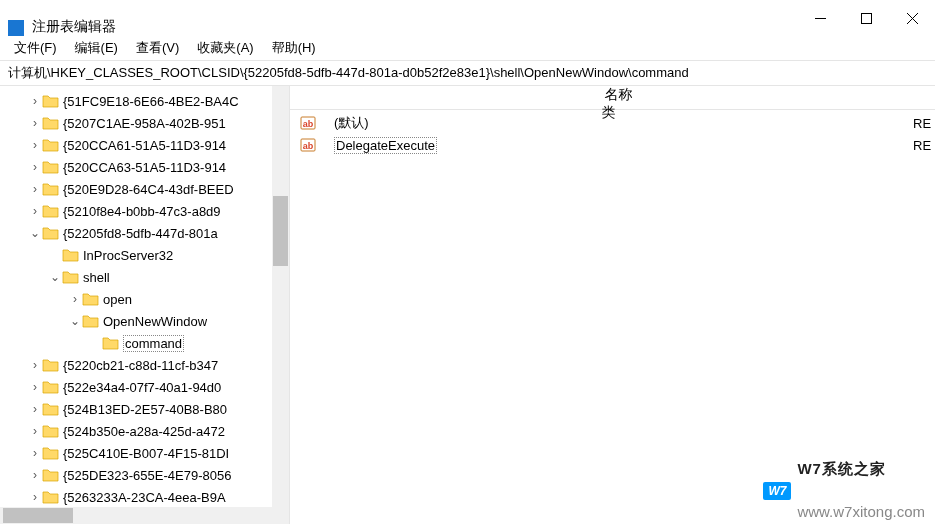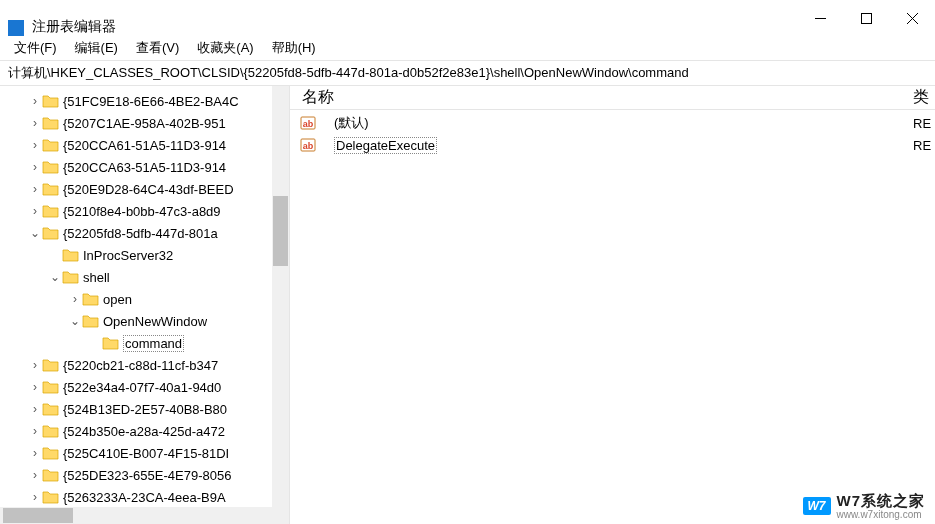--- a/index.html
+++ b/index.html
@@ -26,35 +26,35 @@
   .folder-icon { width: 17px; height: 14px; margin-right: 4px; flex-shrink:0; display:inline-block; }
   .folder-icon svg { display:block; }
   .node-label { overflow: hidden; text-overflow: clip; }
   .node-label.boxed { border: 1px dotted #888; padding: 0 1px; }
   .tree-hscroll { height: 17px; background:#f0f0f0; display:flex; align-items:center; }
   .tree-hscroll .thumb { height:15px; background:#c1c1c1; width:70px; margin-left:3px; }
   .tree-vscroll { position:absolute; right:0; top:0; bottom:17px; width:17px; background:#f0f0f0; display:flex; flex-direction:column; }
   .tree-vscroll .thumb { width:15px; background:#c1c1c1; height:70px; margin-top:110px; margin-left:1px; }
 
   .list-panel { flex: 1; display:flex; flex-direction:column; overflow:hidden; }
-  .list-header { height: 24px; display: flex; align-items: center; font-size: 16px; border-bottom: 1px solid #e5e5e5; }
+  .list-header { height: 24px; display: flex; align-items: center; font-size: 14px; border-bottom: 1px solid #e5e5e5; flex-direction: column; }
   .col-name { flex: 1; padding-left: 12px; }
   .col-type { width: 22px; }
   .list-body { flex:1; padding-top:2px; }
   .list-row { height: 22px; display: flex; align-items: center; font-size: 13px; }
   .val-icon { width:16px; height:16px; margin-left:10px; margin-right:18px; flex-shrink:0; }
   .row-name { flex:1; }
   .row-type { width: 22px; overflow:hidden; }
   .row-name.boxed span { border: 1px dotted #888; padding: 0 1px; }
 
   .watermark { position:absolute; right:10px; bottom:4px; display:flex; align-items:center; gap:6px; }
   .wm-logo { background:#0099ff; color:#fff; font-weight:bold; font-style:italic; font-size:12px; padding:2px 5px; border-radius:2px; }
   .wm-text { display:flex; flex-direction:column; align-items:flex-start; line-height:1.1; }
   .wm-main { font-size:15px; font-weight:bold; letter-spacing:1px; color:#222; }
-  .wm-sub { font-size:10px; color:#888; }
+  .wm-sub { font-size:15px; color:#888;margin-top:26px; }
 </style>
 </head>
 <body>
 
 <div class="titlebar">
   <span class="app-icon"></span>
   <span class="title">注册表编辑器</span>
   <div class="win-controls">
     <div class="win-btn">
         <svg viewBox="0 0 11 11">

